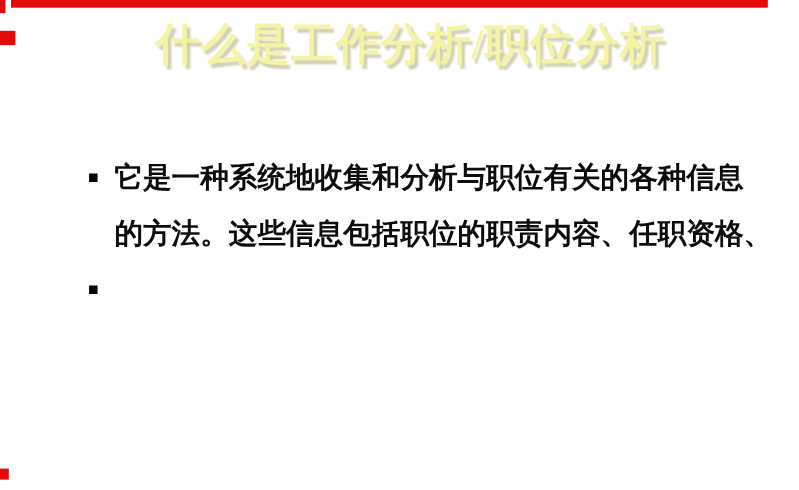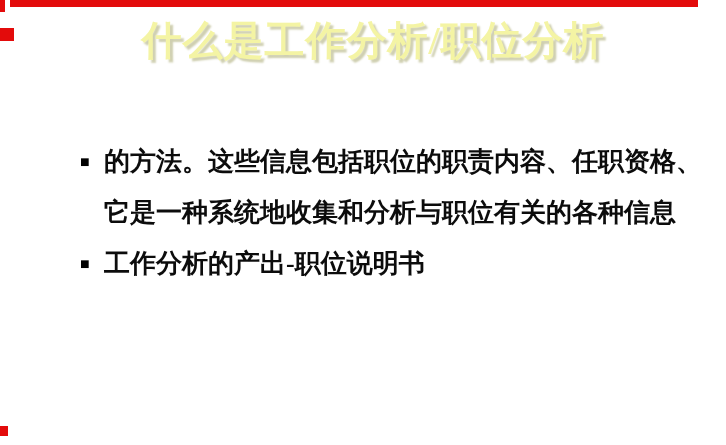--- a/index.html
+++ b/index.html
@@ -65,27 +65,26 @@
 
   <h1 class="slide-title">什么是工作分析/职位分析</h1>
 
   <div class="content">
 
     <div class="line">
       <span class="marker">■</span>
     </div>
 
     <div class="line">
-      <span>的方法。这些信息包括职位的职责内容、任职资格、</span>
+      <span>它是一种系统地收集和分析与职位有关的各种信息</span>
     </div>
 
     <div class="line">
-      <span>它是一种系统地收集和分析与职位有关的各种信息</span>
+      <span>的方法。这些信息包括职位的职责内容、任职资格、</span>
     </div>
 
 
     <div class="line">
       <span class="marker">■</span>
-      <span>工作分析的产出-职位说明书</span>
     </div>
 
   </div>
 </div>
 
 </body></html>

